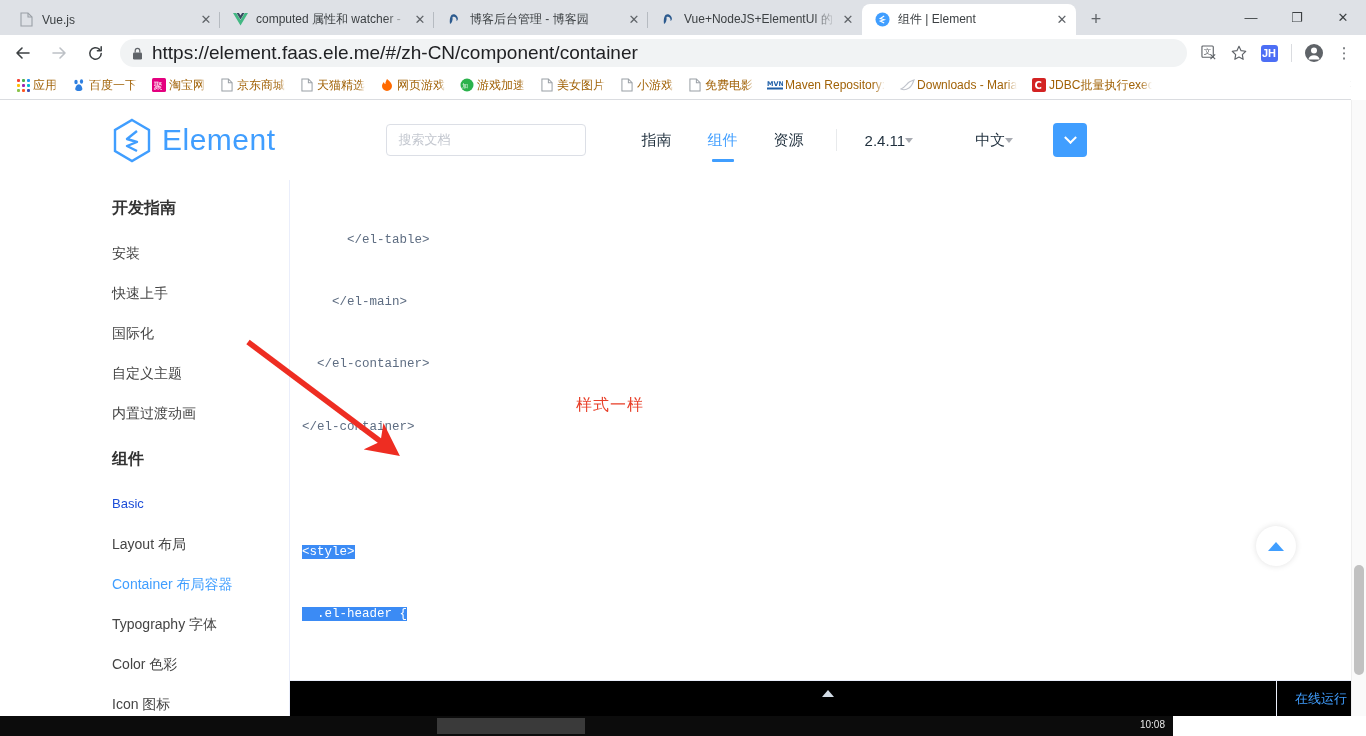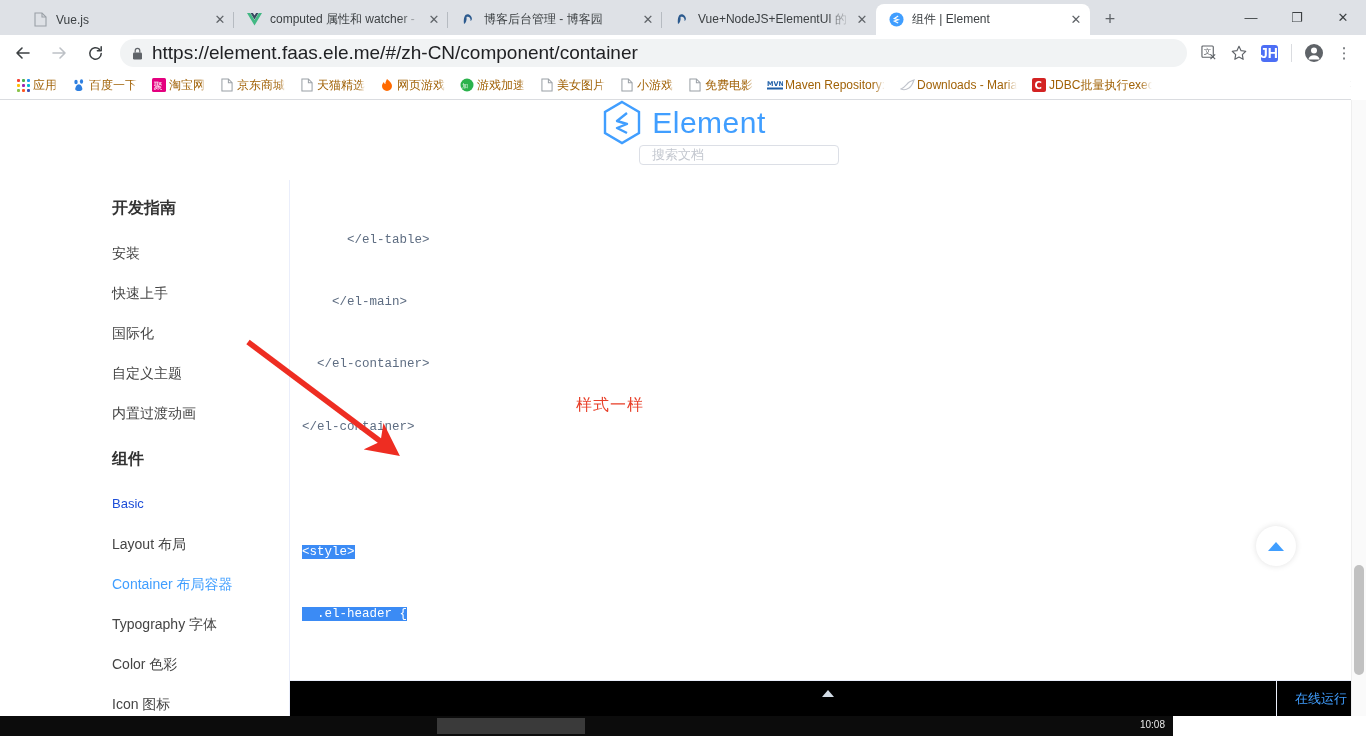--- a/index.html
+++ b/index.html
@@ -8,21 +8,21 @@
     font-family: "Liberation Sans", sans-serif;
     overflow: hidden;
     background: #fff;
   }
 
   
   .browser { width: 1366px; height: 736px; position: relative; background:#fff; }
 
   .tabstrip {
     height: 35px; background: #dee1e6;
-    display: flex; align-items: flex-end; padding-left: 20px;
+    display: flex; align-items: flex-end; padding-left: 6px;
     position: relative;
   }
   .tab {
     height: 31px; width: 214px;
     display: flex; align-items: center;
     padding: 0 6px 0 12px;
     font-size: 12px; color: #3c4043;
     position: relative;
     border-top-left-radius: 8px; border-top-right-radius: 8px;
     background: transparent;
@@ -76,21 +76,21 @@
     font-size: 19px; color: #202124;
   }
   .omnibox .lock { margin-right: 9px; display:flex; }
   .tb-icons { display:flex; align-items:center; gap: 2px; }
   .tb-icon {
     width: 28px; height: 28px; display:flex;align-items:center;justify-content:center;
     color:#5f6368;
   }
   .ext-badge {
     width: 17px; height: 17px; background:#4c6ef5; color:#fff;
-    font-size: 14px; font-weight: bold; border-radius: 3px;
+    font-size: 11px; font-weight: bold; border-radius: 3px;
     display:flex;align-items:center;justify-content:center;
   }
   .tb-divider { width:1px; height:18px; background:#dadce0; margin: 0 6px; }
 
   .bookmarks {
     height: 29px; background:#fff; display:flex; align-items:center;
     padding: 0 8px; border-bottom: 1px solid #dadce0; position:relative;
     overflow:hidden;
   }
   .bm {
@@ -121,21 +121,21 @@
     background: #fafafa; border-left:1px solid #eee;
   }
   .page-scrollbar .thumb {
     position:absolute; right:2px; top: 465px; width:10px; height: 110px;
     background:#c1c1c1; border-radius:5px;
   }
 
   
   .el-header {
     height: 80px; display:flex; align-items:center;
-    padding-left: 112px; padding-right: 110px; background:#fff;flex-direction:column;
+    padding-left: 112px; padding-right: 110px; background:#fff;
   }
   .logo { display:flex; align-items:center; gap:10px; }
   .logo-text { font-size: 30px; color:#409EFF; letter-spacing: 0.5px; font-weight: 400;}
   .searchbox {
     width: 200px; height: 32px; margin-left: 110px;
     border:1px solid #dcdfe6; border-radius: 4px;
     display:flex; align-items:center; padding: 0 12px;
     font-size: 13px; color:#c3c7cf;
   }
   .navlinks { display:flex; align-items:center; margin-left: 38px; gap: 0; }

